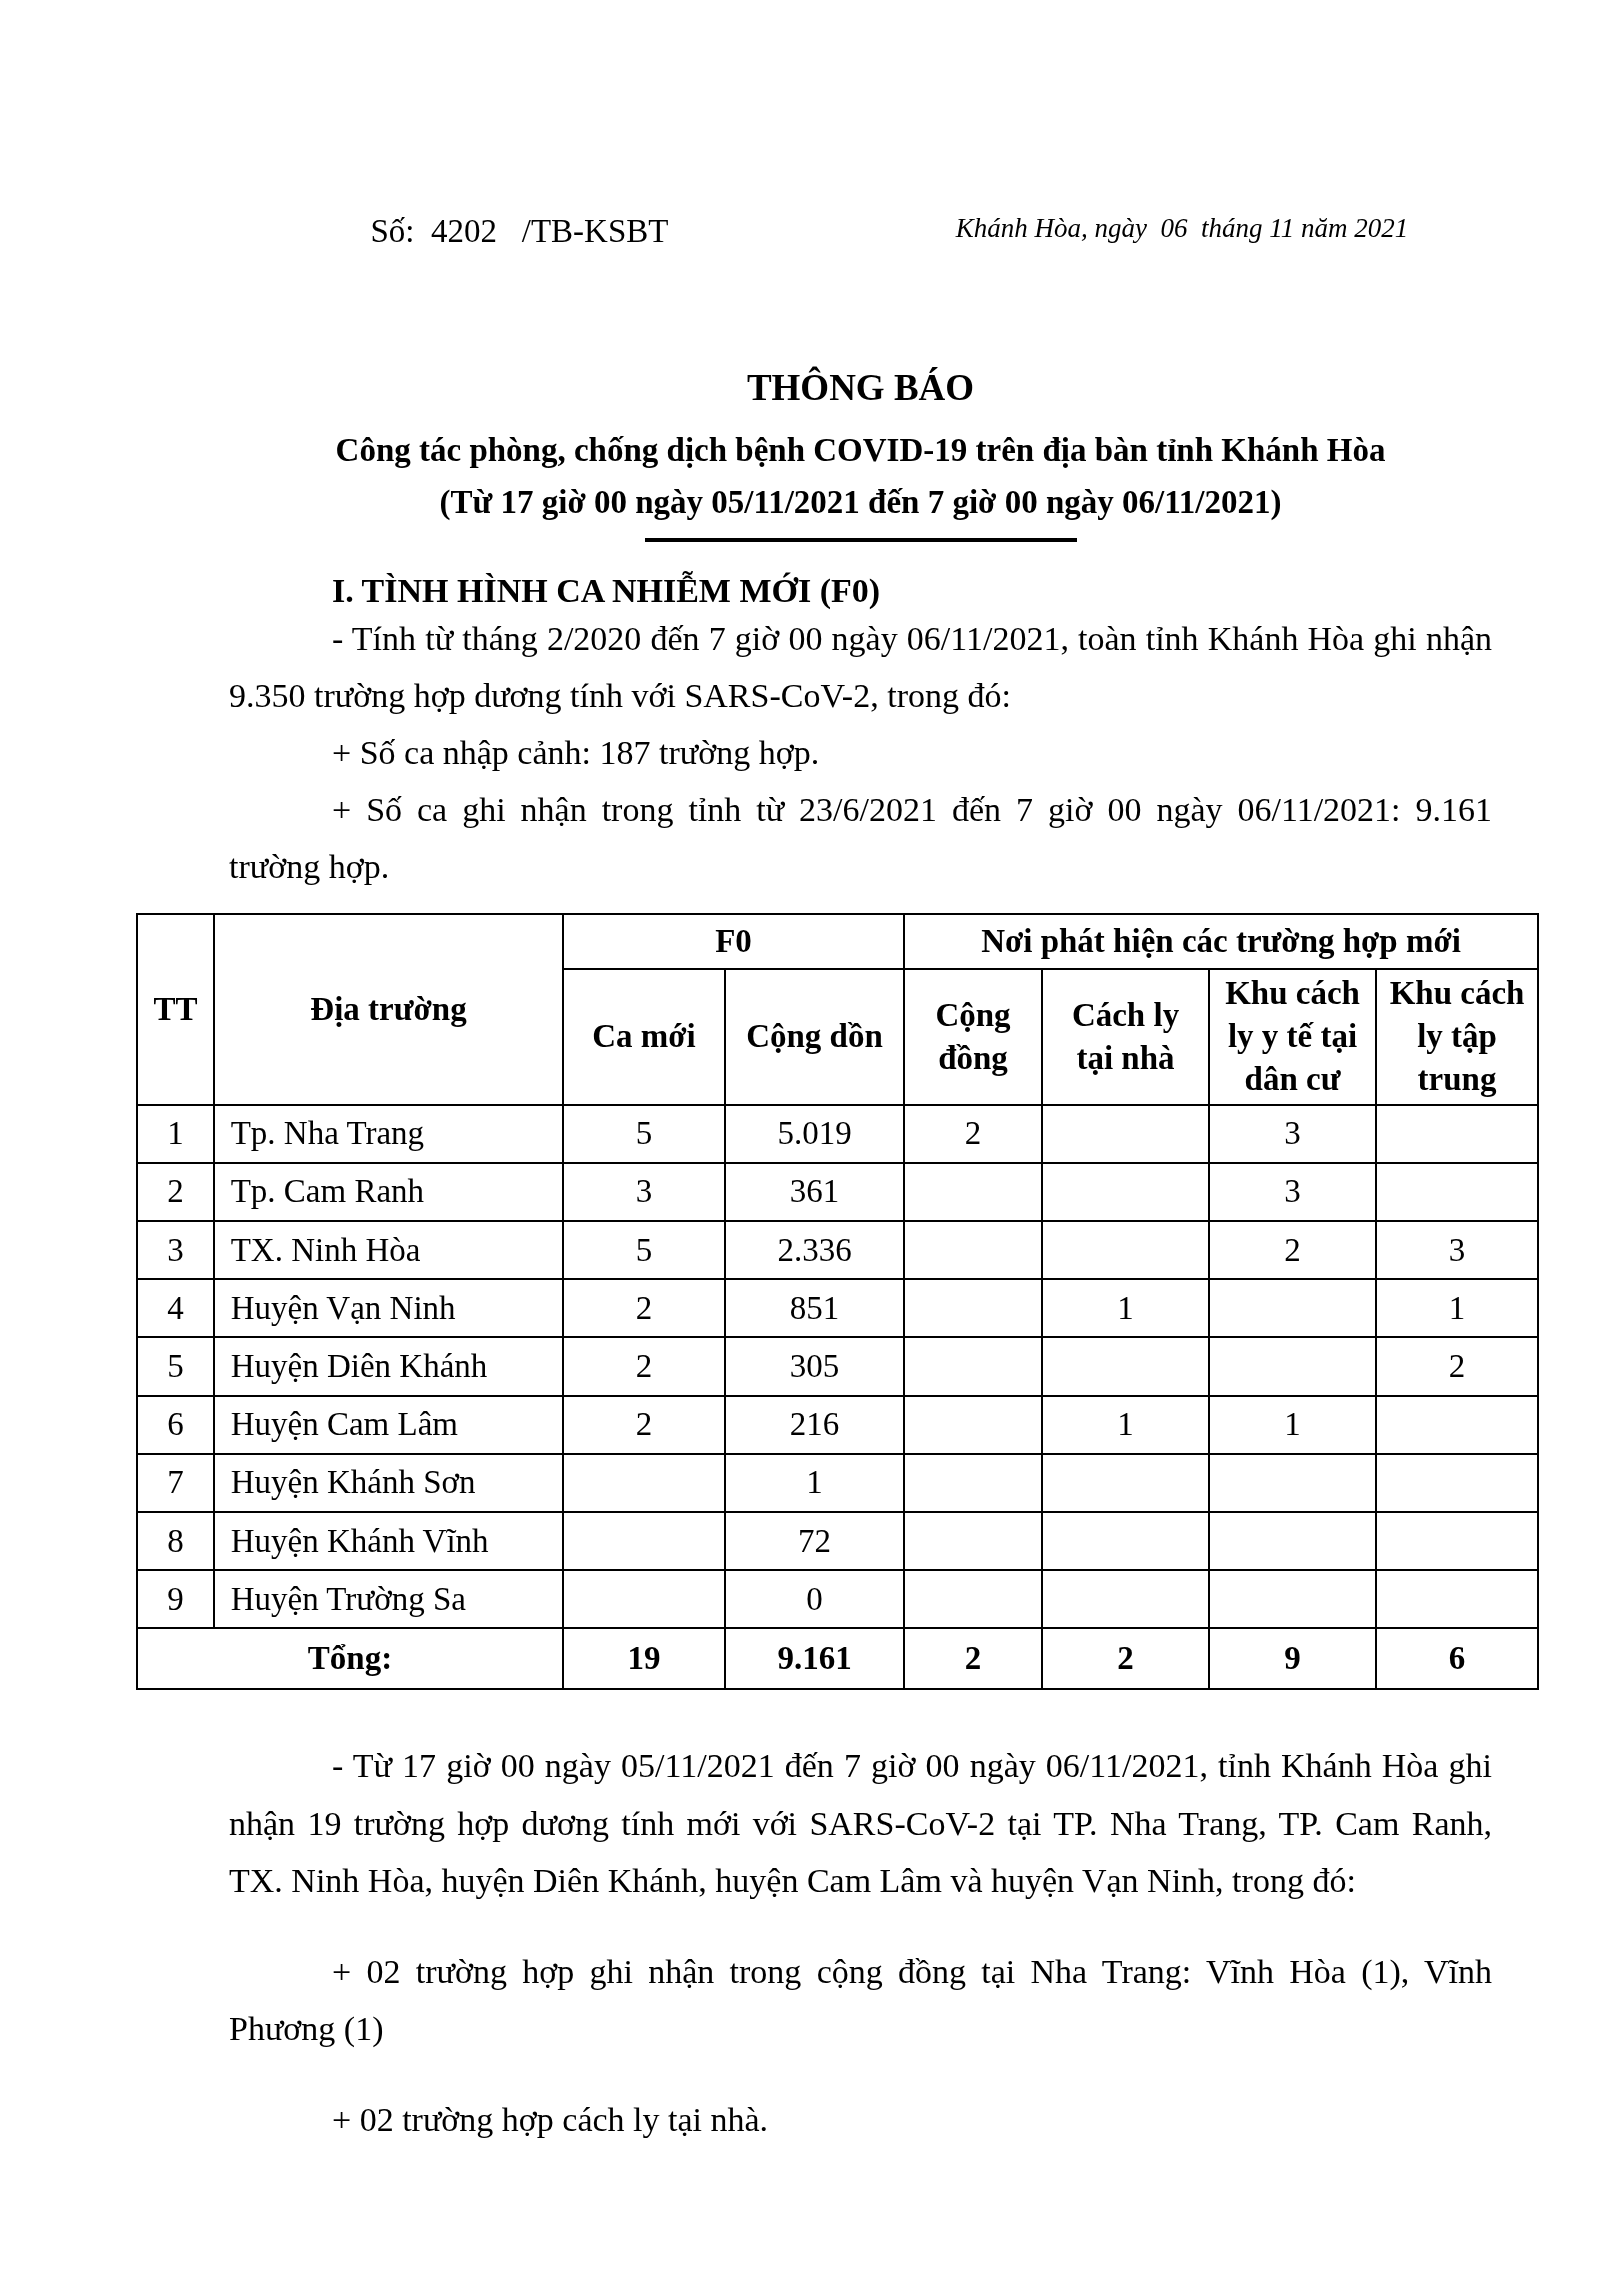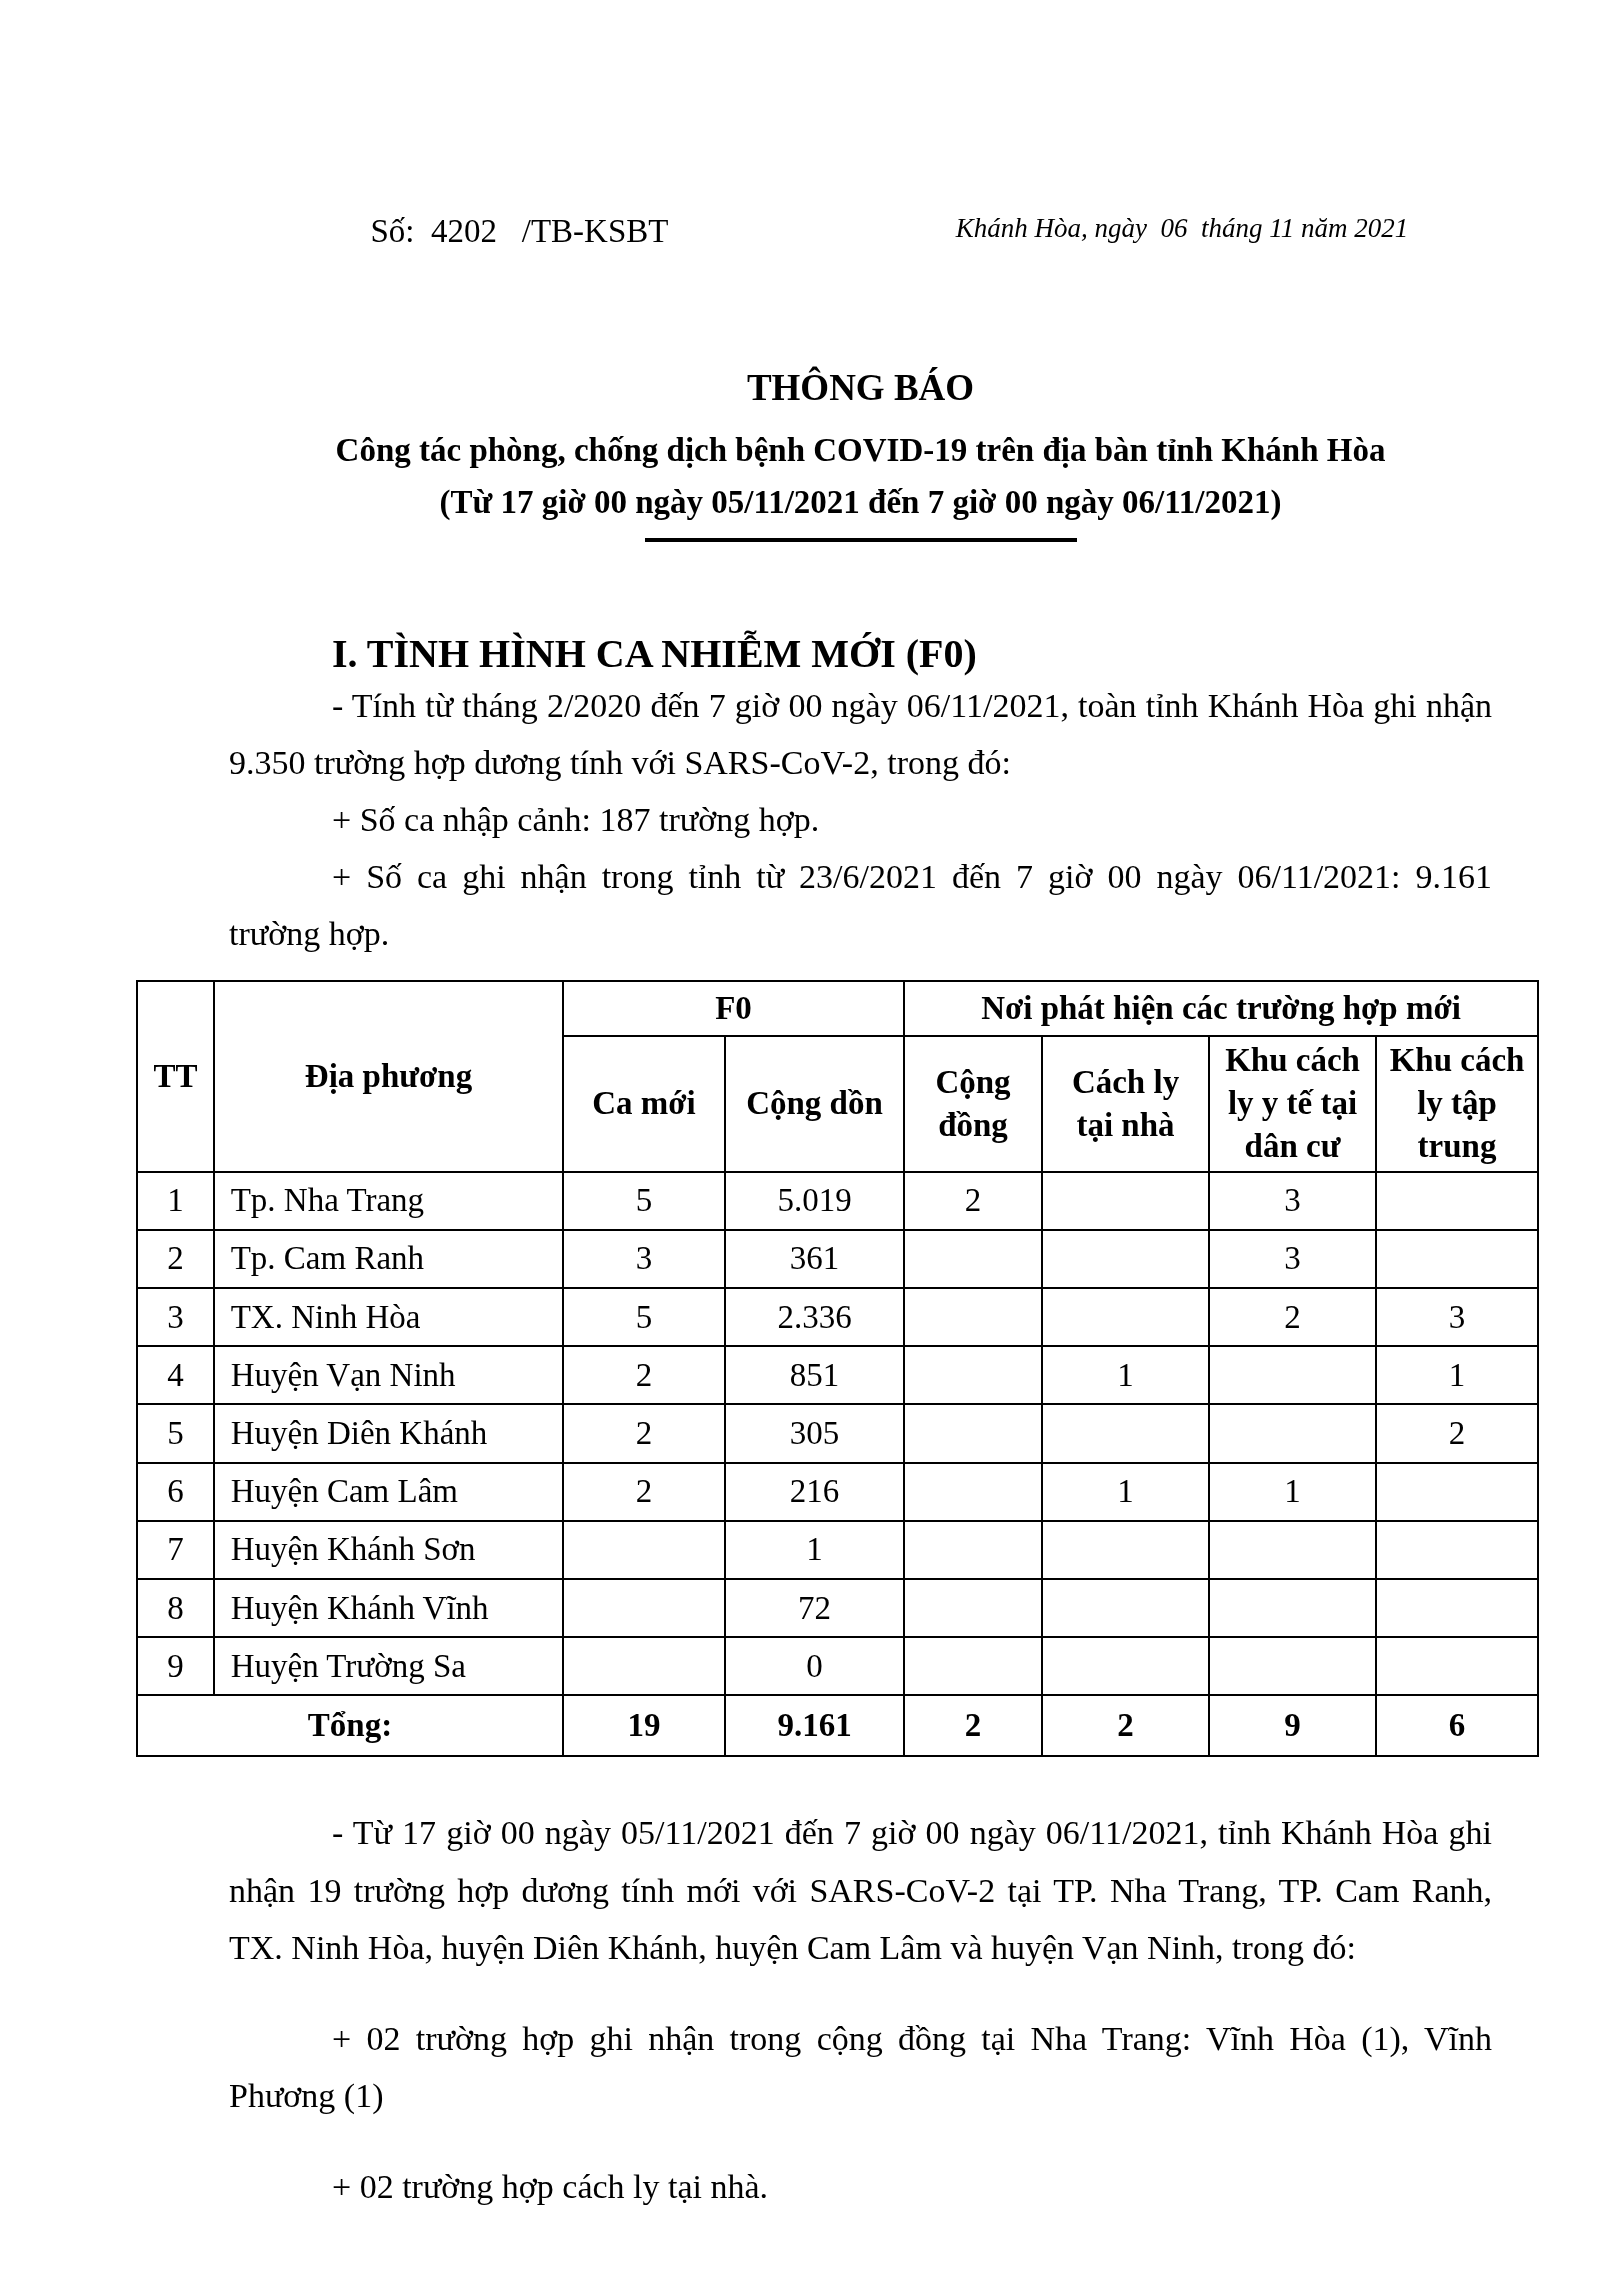--- a/index.html
+++ b/index.html
@@ -27,21 +27,21 @@
   .doc-number { font-size:33px; white-space:pre; }
   .date-line  { font-size:27px; font-style:italic; white-space:pre; }
 
   
   .title-block { text-align:center; margin-top:116px; }
   .title-main  { font-size:37px; font-weight:bold; }
   .title-sub   { font-size:33px; font-weight:bold; line-height:1.5; margin-top:17px; }
   .rule-title  { width:432px; height:3.9px; margin:10.5px auto 0; }
 
   
-  .section-heading { font-size:40px; font-weight:bold; margin:88px 0 0; text-indent:103px; }
+  .section-heading { font-size:34px; font-weight:bold; margin:30px 0 0; text-indent:103px; }
   p.body { font-size:34px; line-height:1.68; text-align:justify; text-indent:103px; margin:0; }
   p.mt-lg { margin-top:47px; }
   p.mt-md { margin-top:34px; }
 
   
   table.covid {
     border-collapse:collapse;
     width:1399px; margin:17px 0 0 -93px;
     font-size:33px; table-layout:fixed;
   }
@@ -92,21 +92,21 @@
         <col style="width:162px">
         <col style="width:179px">
       <col style="width:138px">
         <col style="width:167px">
         <col style="width:167px">
         <col style="width:162px">
     </colgroup>
     <tbody>
         <tr>
       <th rowspan="2">TT</th>
-      <th rowspan="2">Địa phương</th>
+      <th rowspan="2">Địa trường</th>
       <th colspan="2" class="h1">F0</th>
       <th colspan="4" class="h1">Nơi phát hiện các trường hợp mới</th>
     </tr>
     <tr>
       <th>Ca mới</th>
       <th>Cộng dồn</th>
       <th>Cộng đồng</th>
       <th>Cách ly tại nhà</th>
       <th>Khu cách ly y tế tại dân cư</th>
       <th>Khu cách ly tập trung</th>

